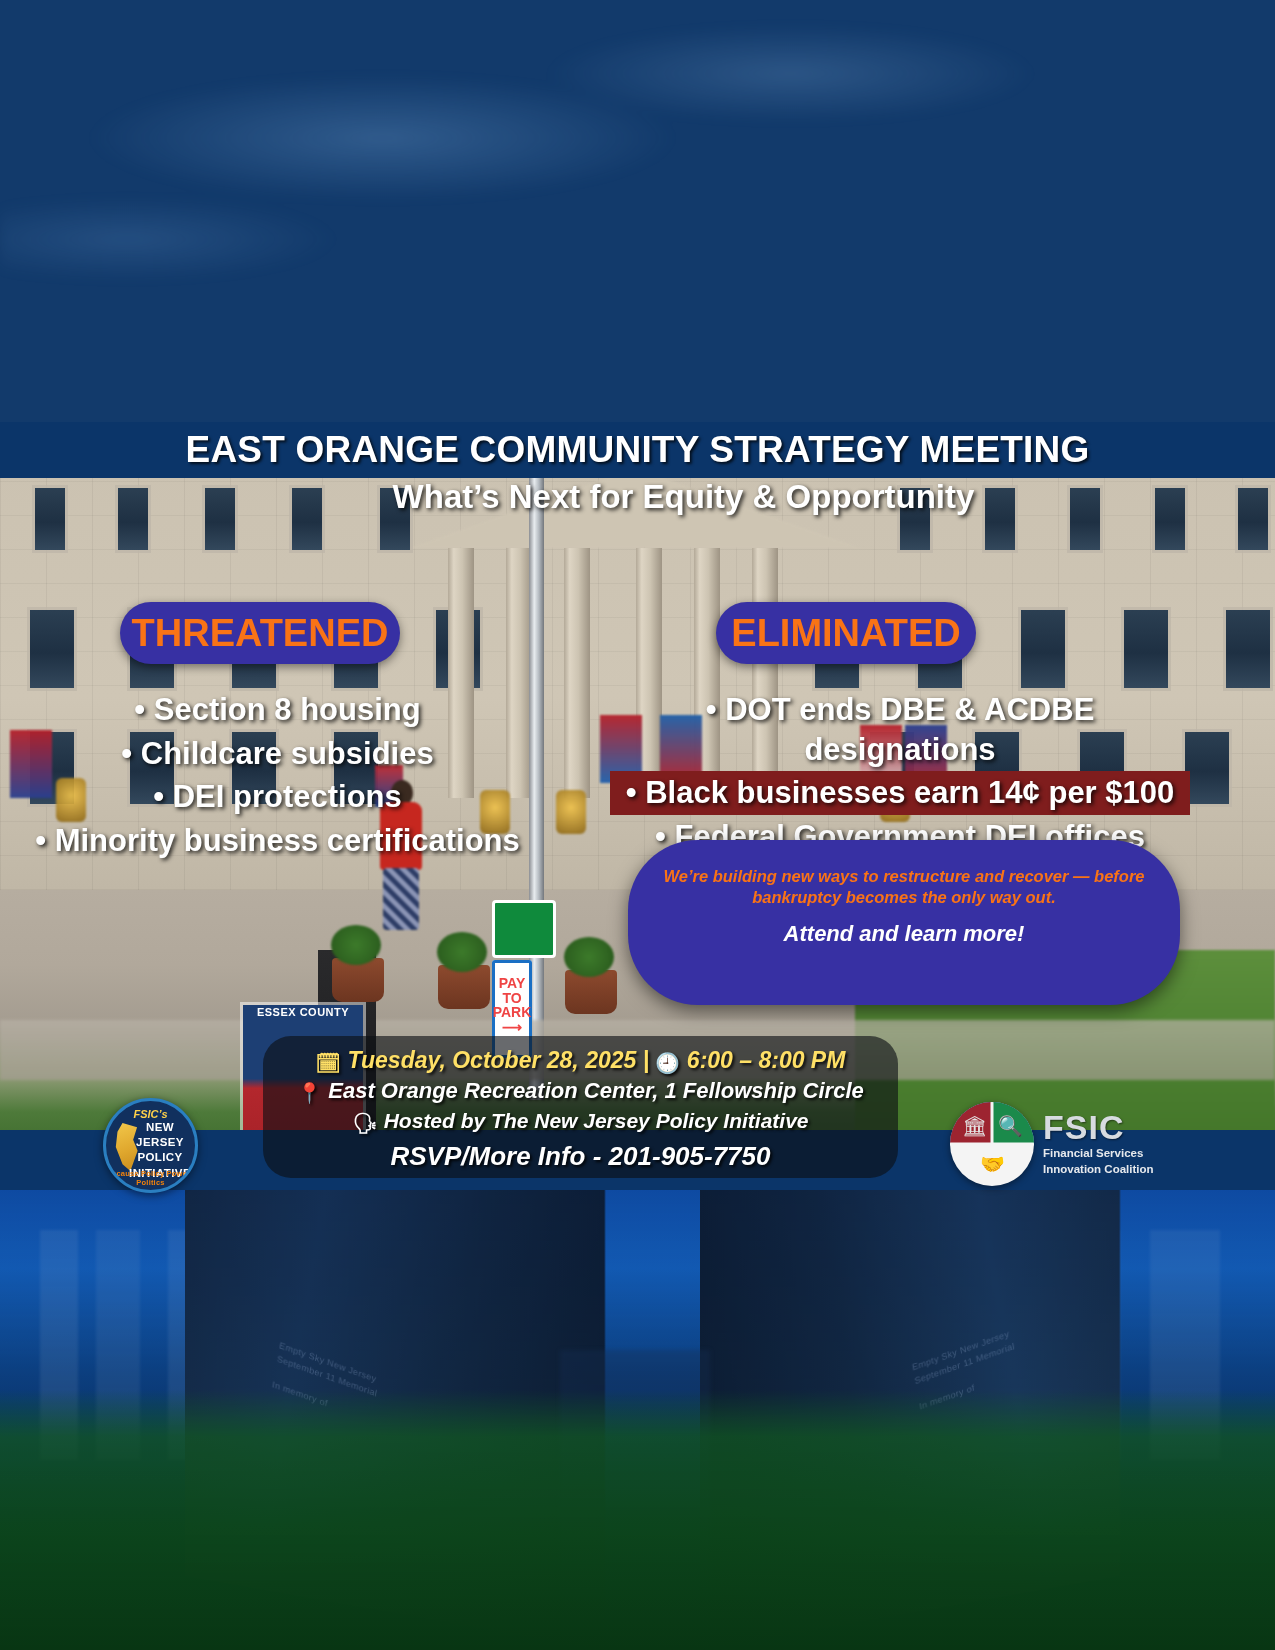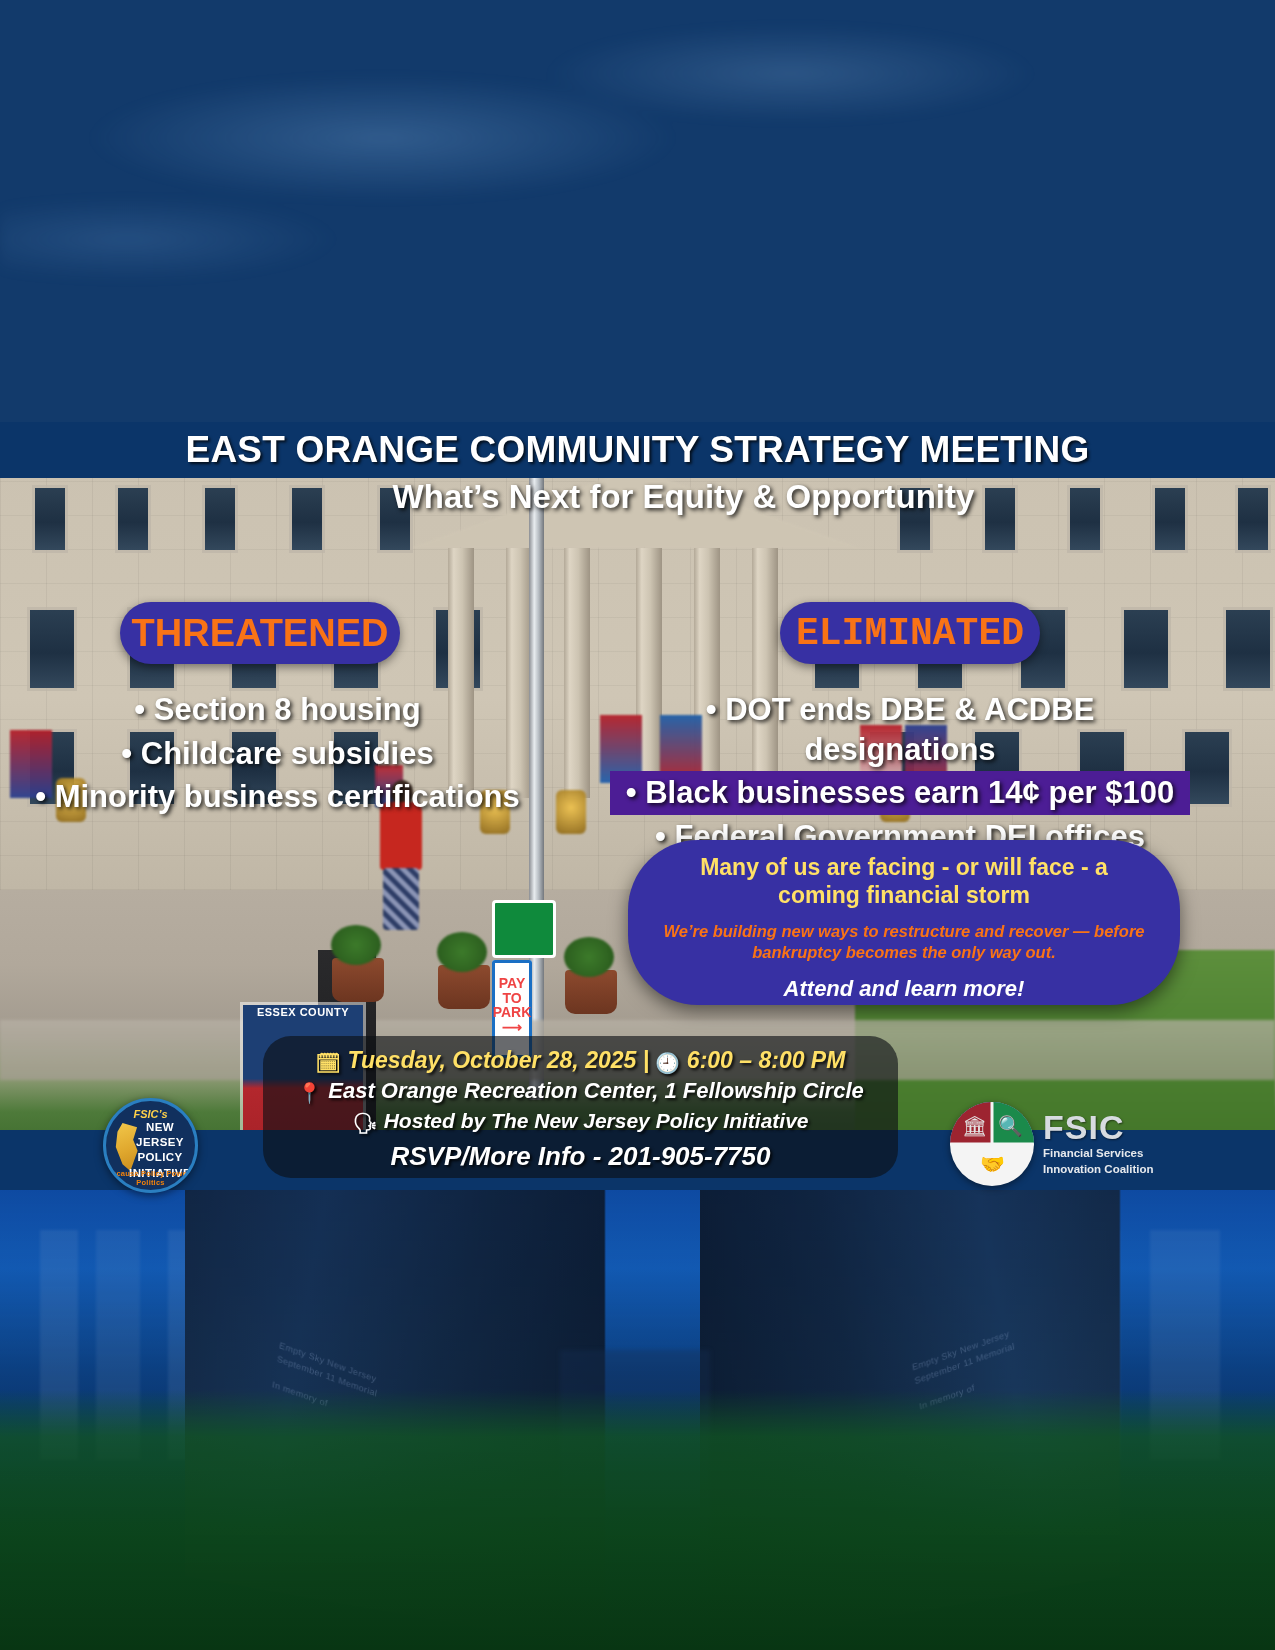--- a/index.html
+++ b/index.html
@@ -235,36 +235,36 @@
     position: absolute;
     background: #3730a3;
     border-radius: 999px;
     color: #f97316;
     font-weight: bold;
     text-align: center;
     display: flex; align-items: center; justify-content: center;
     box-shadow: 0 3px 10px rgba(0,0,0,0.45);
   }
   .pill.threatened { left: 120px; top: 602px; width: 280px; height: 62px; font-size: 38px; }
-  .pill.eliminated { left: 780px; top: 602px; width: 260px; height: 62px; font-size: 38px; font-family: Liberation Mono, monospace; }
+  .pill.eliminated { left: 716px; top: 602px; width: 260px; height: 62px; font-size: 38px; }
 
   .col-list {
     position: absolute;
     text-align: center;
     color: #ffffff;
     font-size: 31px;
     font-weight: bold;
     line-height: 1.28;
     text-shadow: 2px 2px 4px rgba(0,0,0,0.85);
   }
   .col-list.left  { left: 10px; top: 688px; width: 535px; }
   .col-list.right { left: 610px; top: 688px; width: 580px; }
   .col-list .item { padding: 2px 0; }
   .col-list .item.highlight {
-    background: #4c1d95;
+    background: #7f1d1d;
     display: block;
     box-shadow: 0 0 0 0 rgba(0,0,0,0);
   }
 
   .storm-box {
     position: absolute;
     left: 628px; top: 840px; width: 552px; height: 165px;
     background: #3730a3;
     border-radius: 70px;
     box-shadow: 0 6px 18px rgba(0,0,0,0.5);
@@ -482,34 +482,34 @@
     <h1>EAST ORANGE COMMUNITY STRATEGY MEETING</h1>
   </div>
   <div class="subtitle">What’s Next for Equity &amp; Opportunity</div>
 
   <div class="pill threatened">
     <span>THREATENED</span>
   </div>
   <div class="col-list left">
     <div class="item">• Section 8 housing</div>
     <div class="item">• Childcare subsidies</div>
+    <div class="item">• DEI protections</div>
     <div class="item">• Minority business certifications</div>
   </div>
 
   <div class="pill eliminated">
     <span>ELIMINATED</span>
   </div>
   <div class="col-list right">
     <div class="item">• DOT ends DBE &amp; ACDBE designations</div>
     <div class="item highlight">• Black businesses earn 14¢ per $100</div>
     <div class="item">• Federal Government DEI offices</div>
   </div>
 
   <div class="storm-box">
-    <div class="storm-head">Many of us are facing - or will face - a coming financial storm</div>
     <div class="storm-sub">We’re building new ways to restructure and recover — before bankruptcy becomes the only way out.</div>
     <div class="storm-cta">Attend and learn more!</div>
   </div>
 
   <div class="bottom-band"></div>
 
   <div class="event-box">
     <div class="event-line event-datetime">
       <span class="emj">🗓</span>
       <span>Tuesday, October 28, 2025 |</span>

